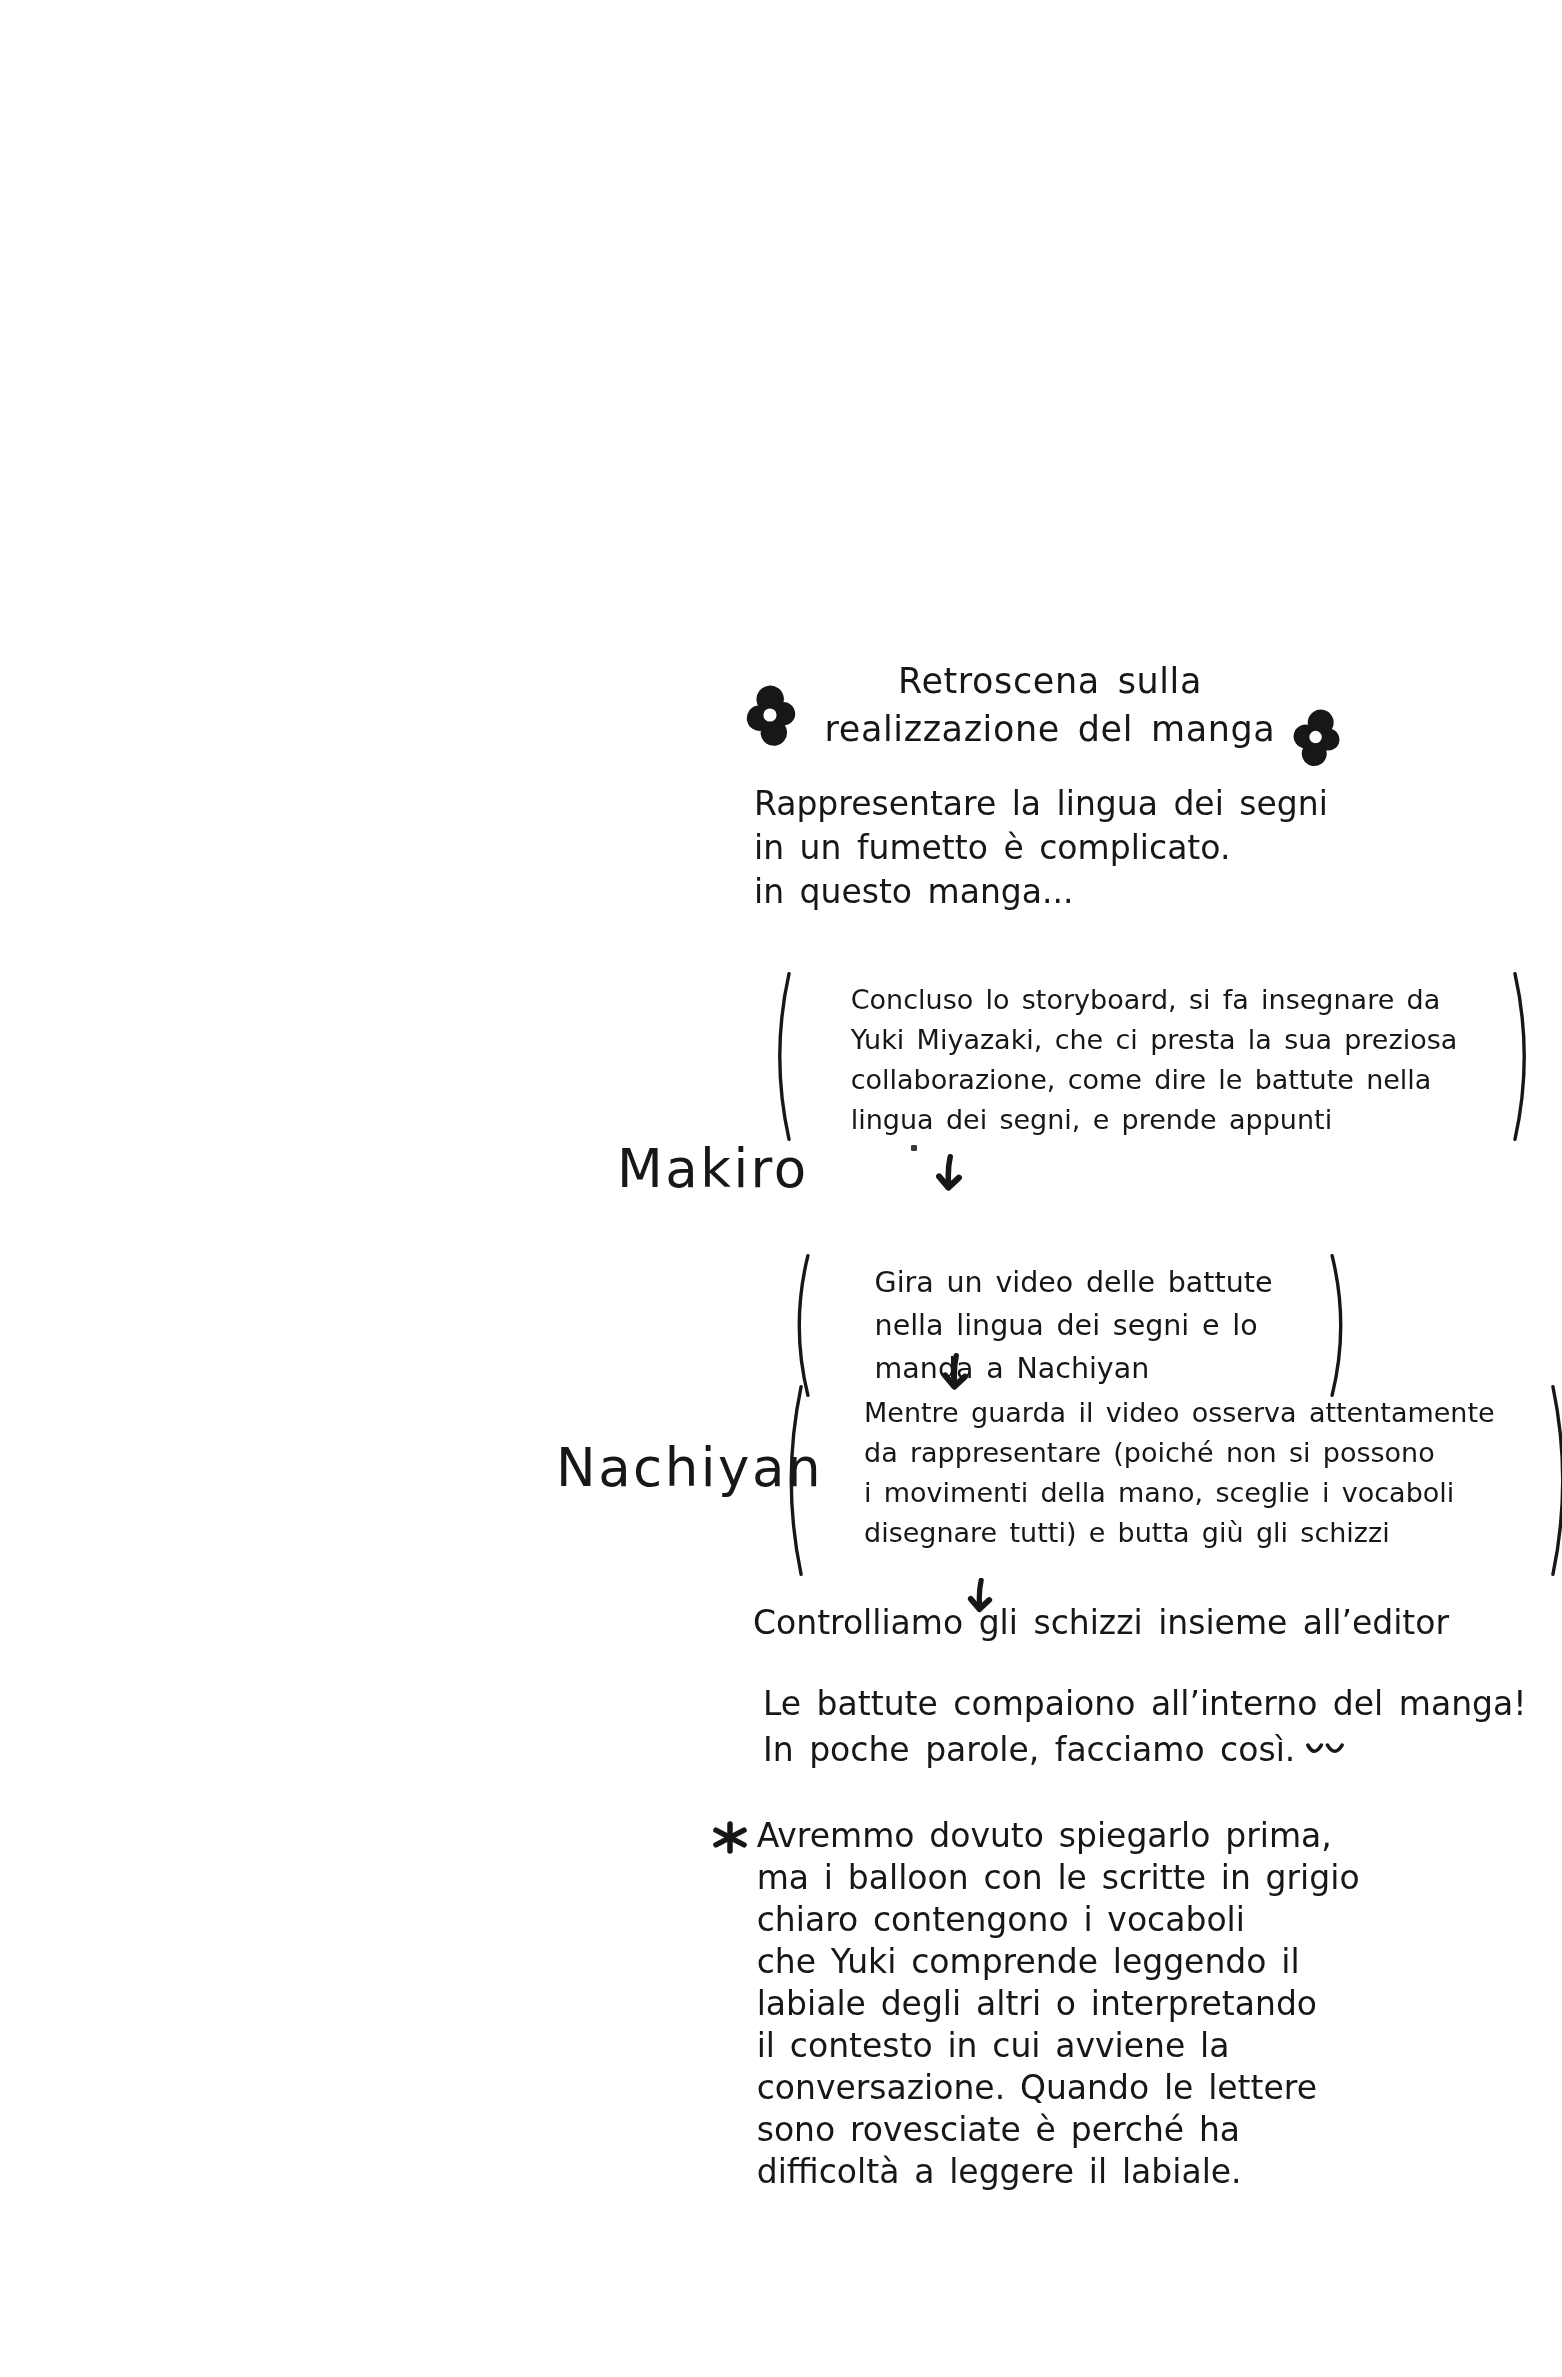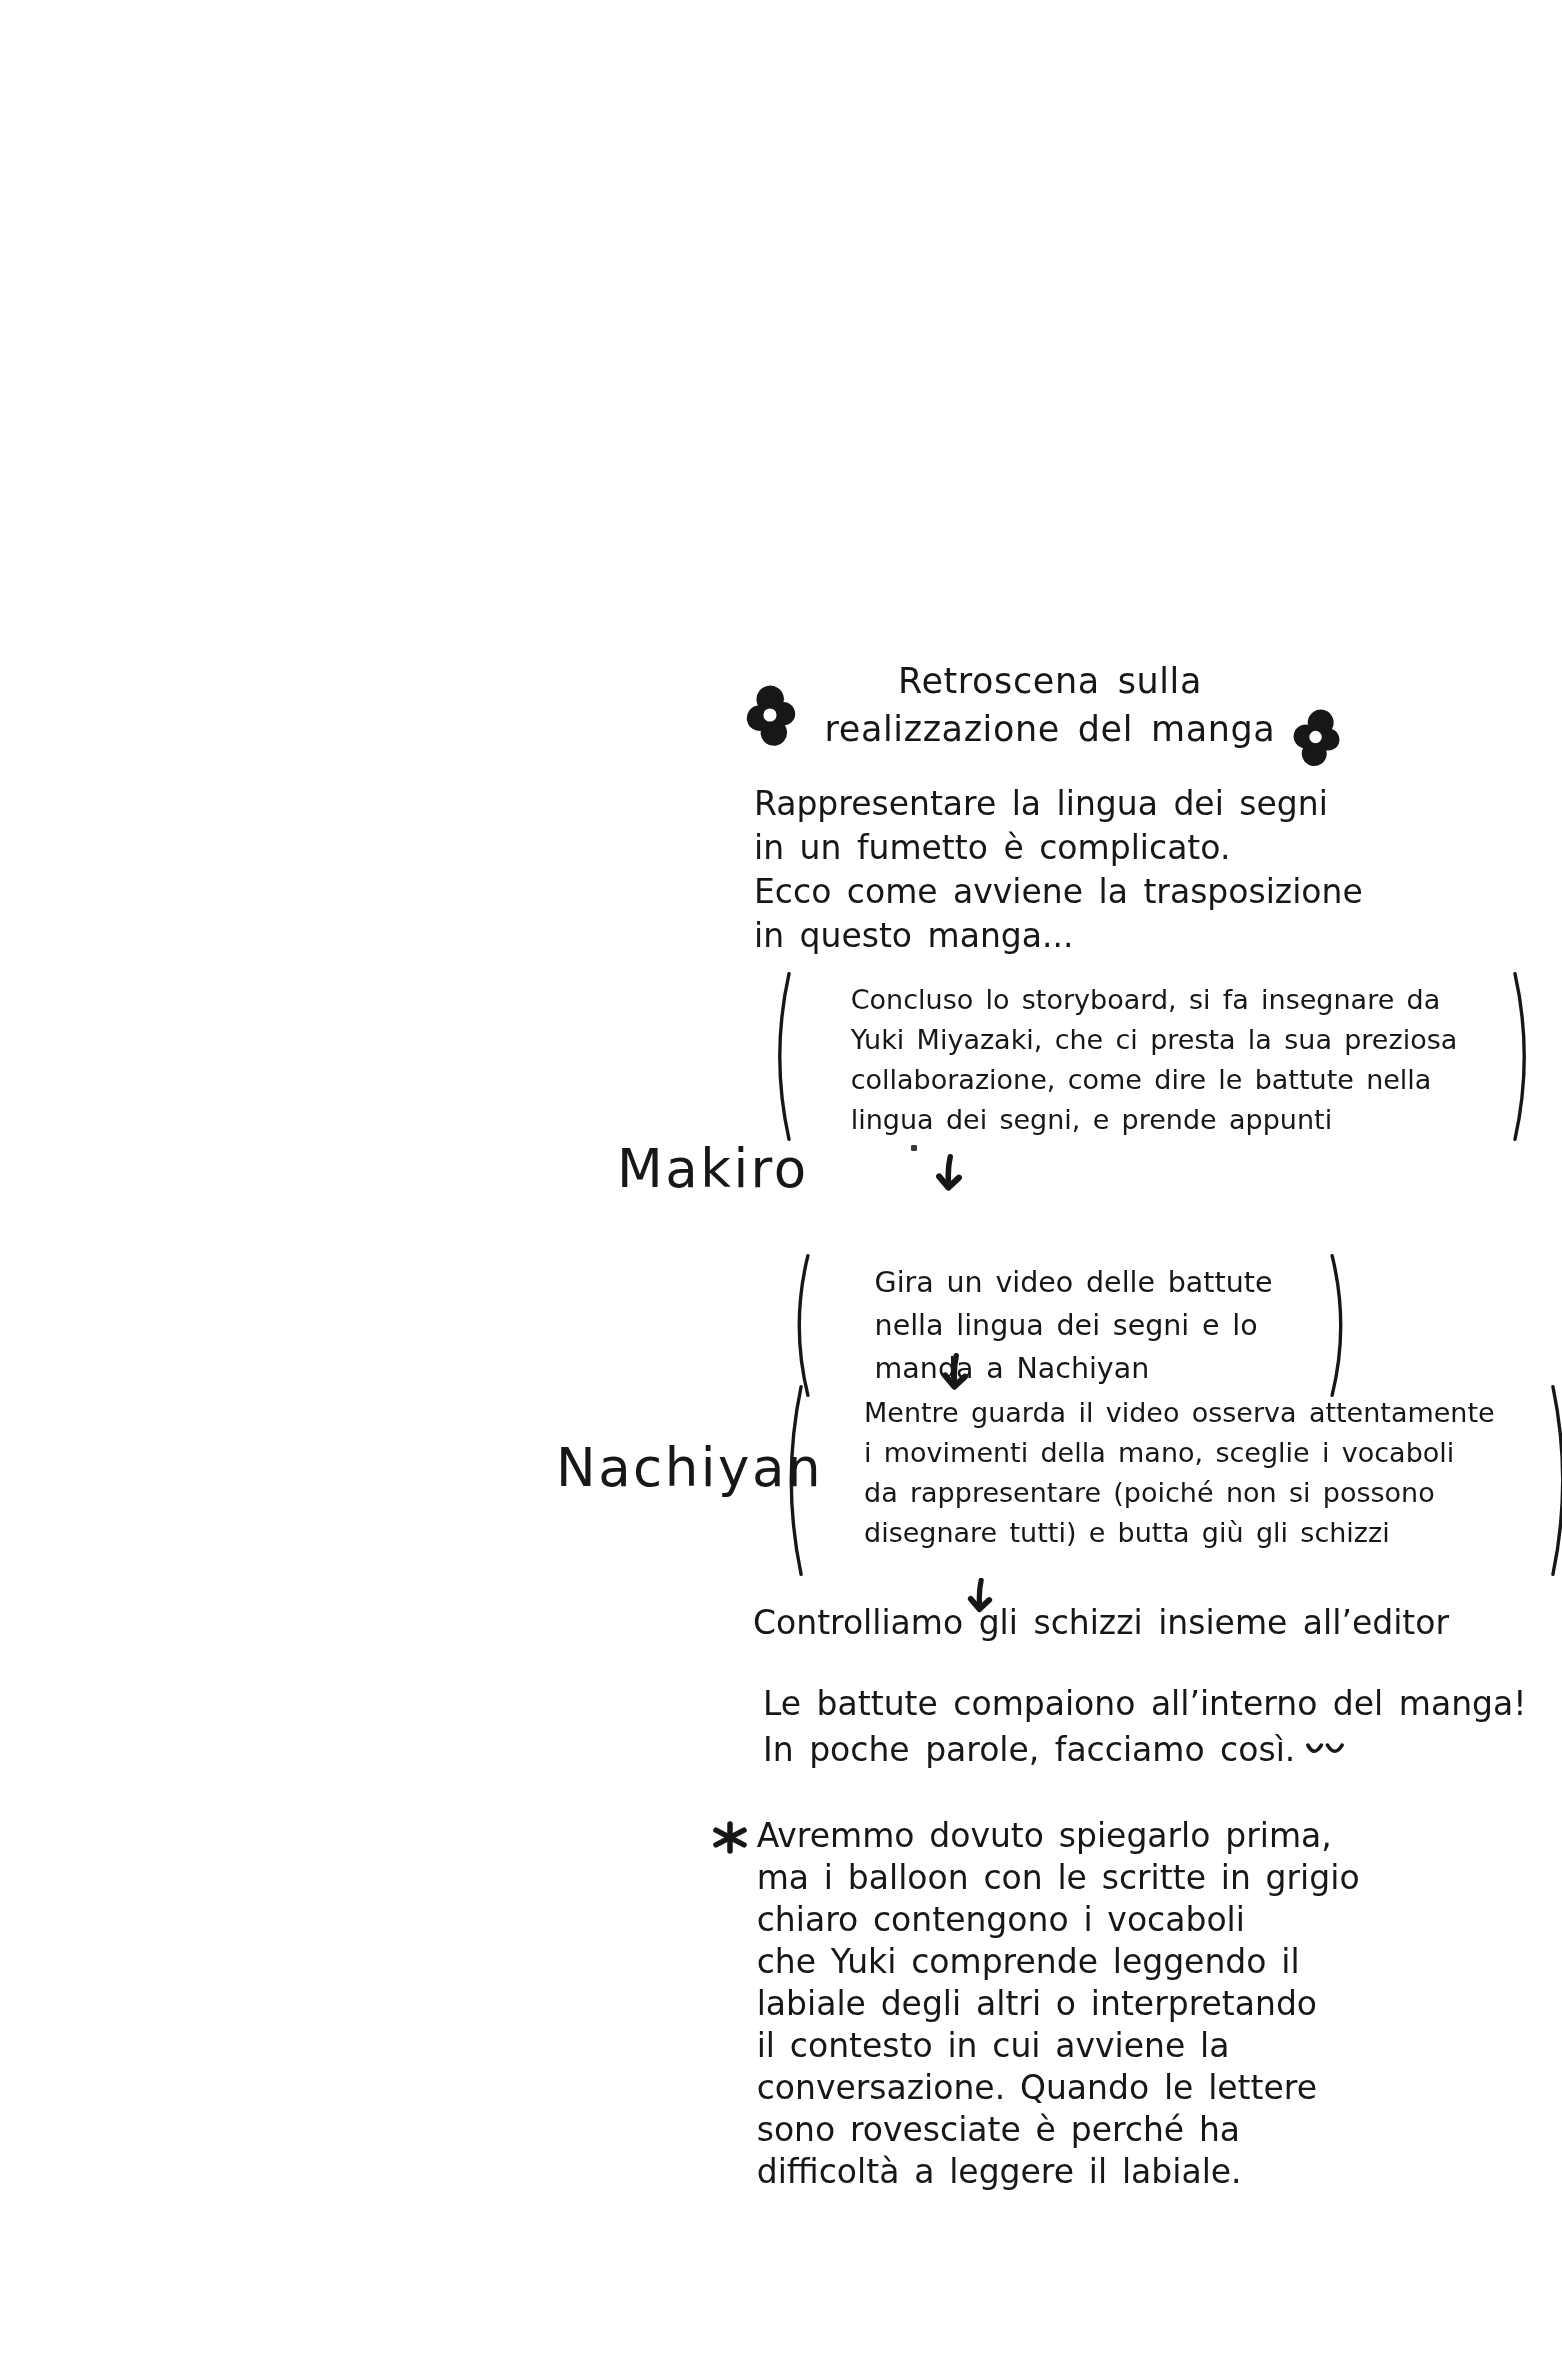--- a/index.html
+++ b/index.html
@@ -102,21 +102,20 @@
 </div>
 
 <div class="abs title">
   <div>Retroscena sulla</div>
   <div>realizzazione del manga</div>
 </div>
 
 <div class="abs intro">
   <div class="nowrap">Rappresentare la lingua dei segni</div>
   <div class="nowrap">in un fumetto è complicato.</div>
-  <div class="nowrap">Ecco come avviene la trasposizione</div>
   <div class="nowrap">in questo manga...</div>
 </div>
 
 <div class="abs flow-block block1">
   <svg class="paren" width="26" height="173" viewBox="0 0 42 280">
     <path d="M34,6 Q4,140 34,274" fill="none" stroke="#171717" stroke-width="5.5" stroke-linecap="round"></path>
   </svg>
   <div class="block-text">
     <div class="nowrap">Concluso lo storyboard, si fa insegnare da</div>
     <div class="nowrap">Yuki Miyazaki, che ci presta la sua preziosa</div>
@@ -159,22 +158,22 @@
     <path d="M10,36 L25,54 L42,38" fill="none" stroke="#171717" stroke-width="10" stroke-linecap="round" stroke-linejoin="round"></path>
   </svg>
 </div>
 
 <div class="abs flow-block block3">
   <svg class="paren" width="27" height="197" viewBox="0 0 44 318">
     <path d="M36,6 Q4,159 36,312" fill="none" stroke="#171717" stroke-width="5.5" stroke-linecap="round"></path>
   </svg>
   <div class="block-text">
     <div class="nowrap">Mentre guarda il video osserva attentamente</div>
+    <div class="nowrap">da rappresentare (poiché non si possono</div>
     <div class="nowrap">i movimenti della mano, sceglie i vocaboli</div>
-    <div class="nowrap">da rappresentare (poiché non si possono</div>
     <div class="nowrap">disegnare tutti) e butta giù gli schizzi</div>
   </div>
   <svg class="paren" width="27" height="197" viewBox="0 0 44 318">
     <path d="M8,6 Q40,159 8,312" fill="none" stroke="#171717" stroke-width="5.5" stroke-linecap="round"></path>
   </svg>
 </div>
 
 <div class="abs person-label nachiyan nowrap">Nachiyan</div>
 
 <div class="abs arrow-down" style="left:964px; top:1578px;">

